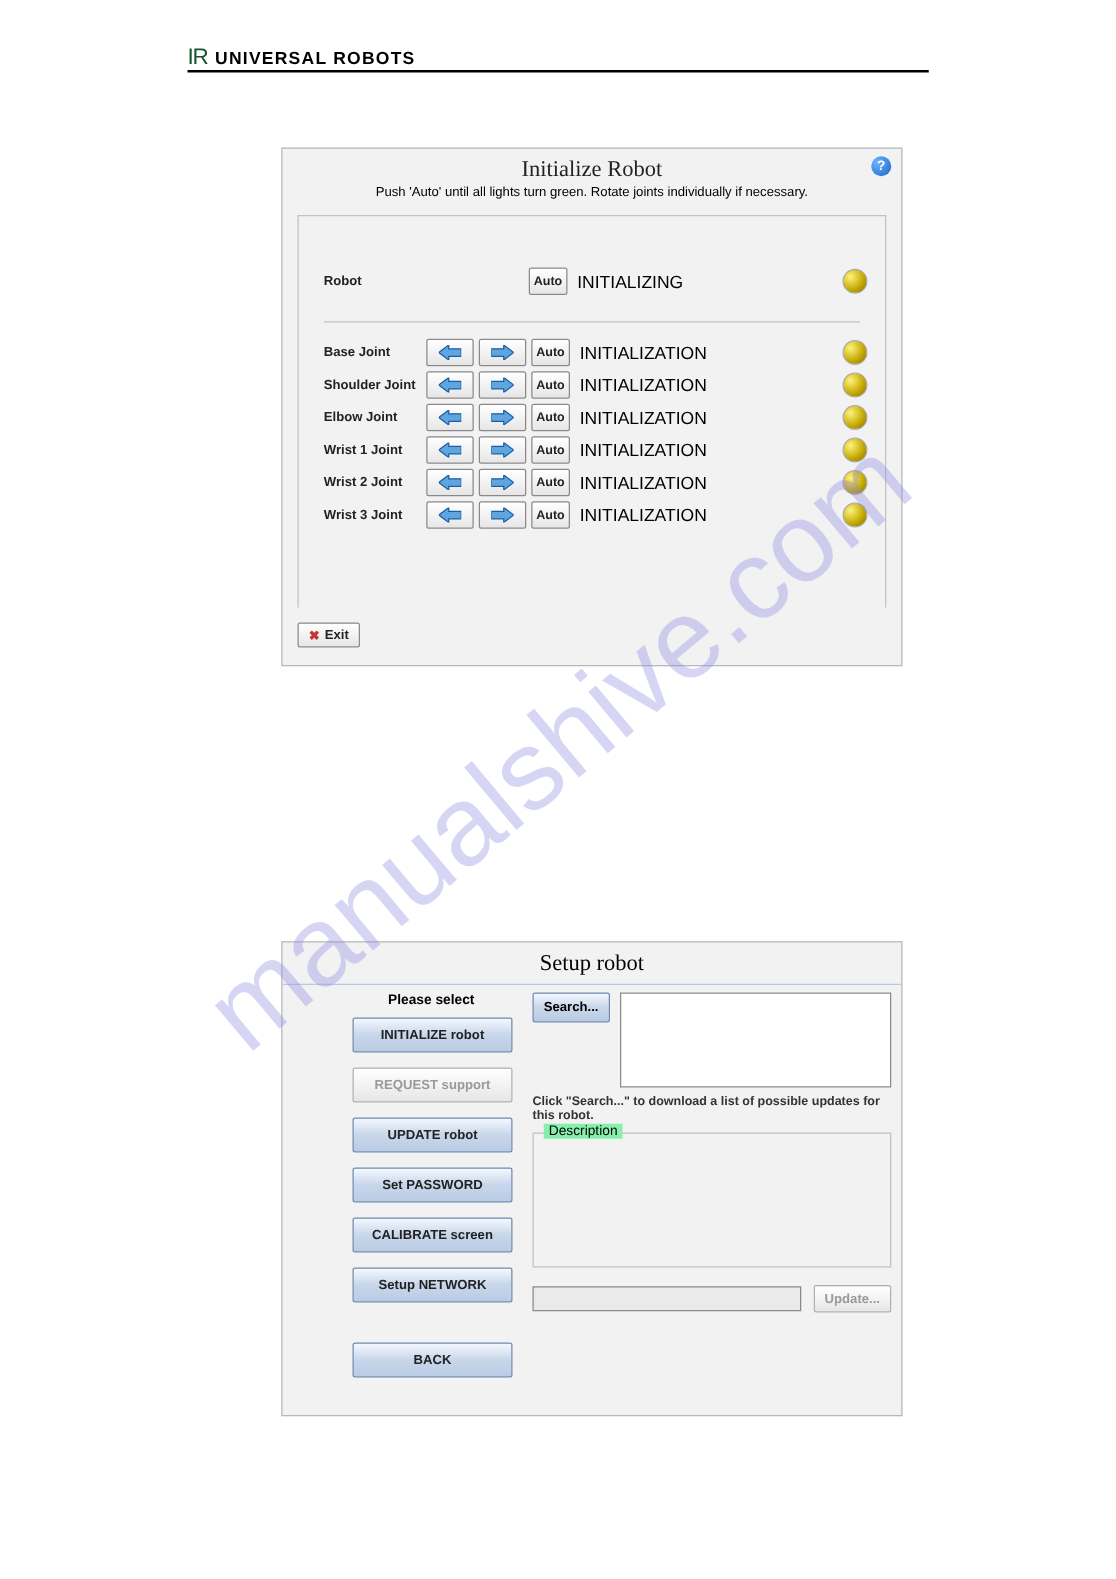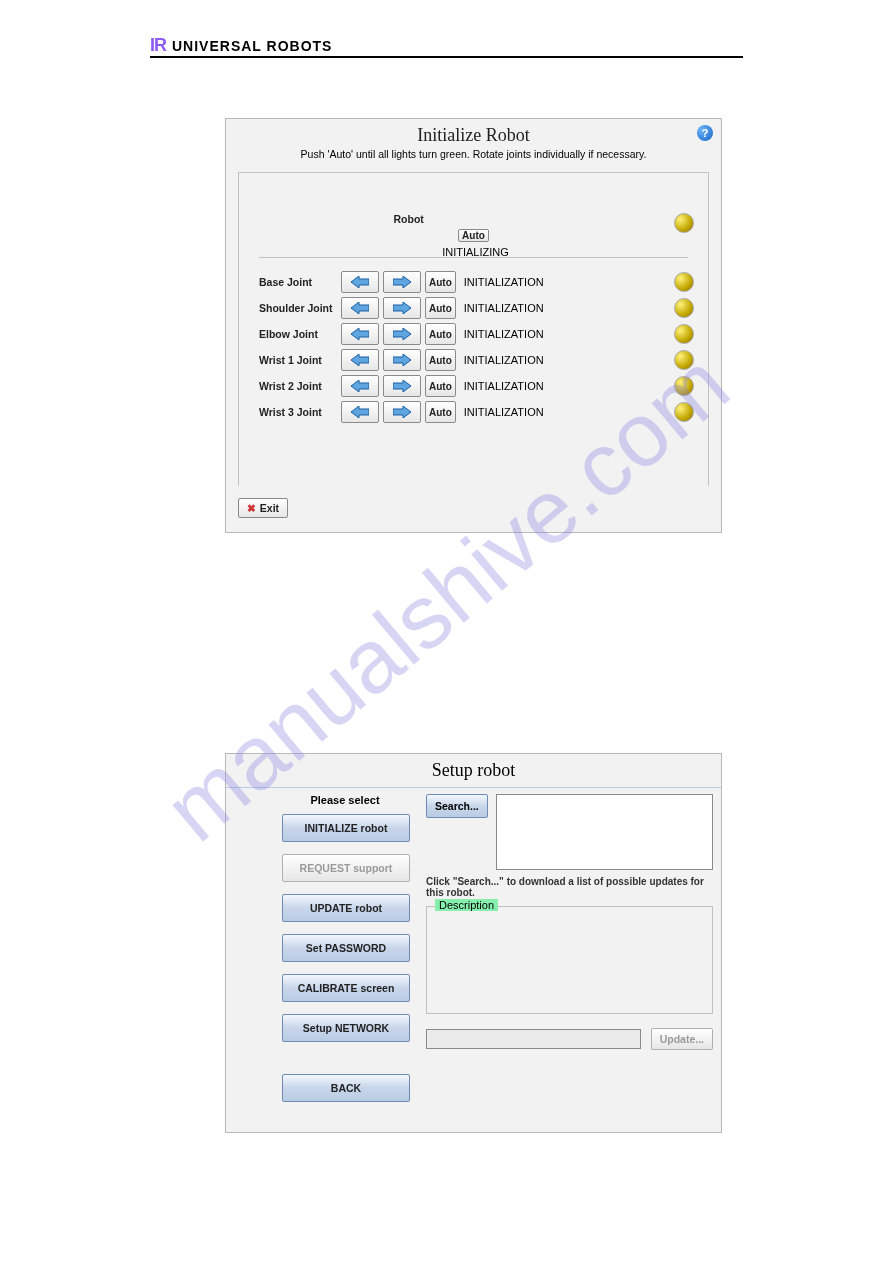--- a/index.html
+++ b/index.html
@@ -15,22 +15,22 @@
     margin: 36px 150px 0 150px;
     border-bottom: 2px solid #000;
     padding-bottom: 2px;
   }
   .brand {
     display: flex;
     align-items: flex-end;
     gap: 6px;
   }
   .brand-logo {
-    color: #8b5cf6;
-    font-weight: bold;
+    color: #14532d;
+    font-weight: normal;
     font-size: 18px;
     letter-spacing: -1px;
     line-height: 1;
   }
   .brand-title {
     font-family: Arial, sans-serif;
     font-weight: 900;
     font-size: 14px;
     letter-spacing: 1px;
   }
@@ -88,21 +88,21 @@
     padding: 40px 20px 60px;
     position: relative;
   }
   .row {
     display: flex;
     align-items: center;
     height: 24px;
     margin-bottom: 2px;
     gap: 4px;
   }
-  .row.first { margin-bottom: 20px; border-bottom: none; flex-direction: column; }
+  .row.first { margin-bottom: 20px; border-bottom: none; }
   .hr {
     height: 1px;
     background: #c2c2c2;
     margin: 8px 0 12px;
   }
   .jlabel {
     width: 78px;
     font-size: 10.5px;
     font-weight: bold;
     color: #222;
@@ -126,21 +126,21 @@
     border: 1px solid #8a8a8a;
     border-radius: 2px;
     font-size: 10px;
     font-weight: bold;
     color: #222;
     display: flex;
     align-items: center;
     cursor: pointer;
   }
   .status-text {
-    font-size: 11px;
+    font-size: 14px;
     margin-left: 4px;
   }
   .led {
     position: absolute;
     right: 14px;
     width: 18px;
     height: 18px;
     border-radius: 50%;
     background: radial-gradient(circle at 30% 30%, #fff27a, #c2a700 60%, #8a6b00);
     border: 1px solid #aaa;

